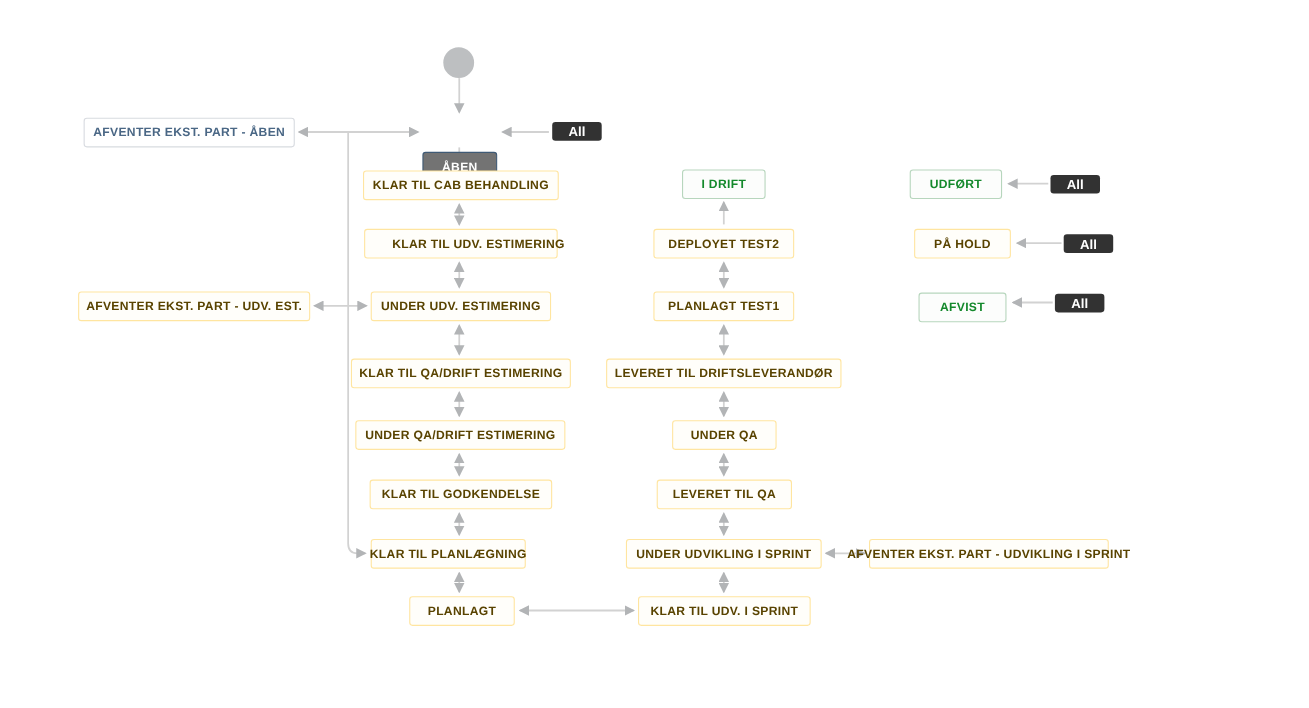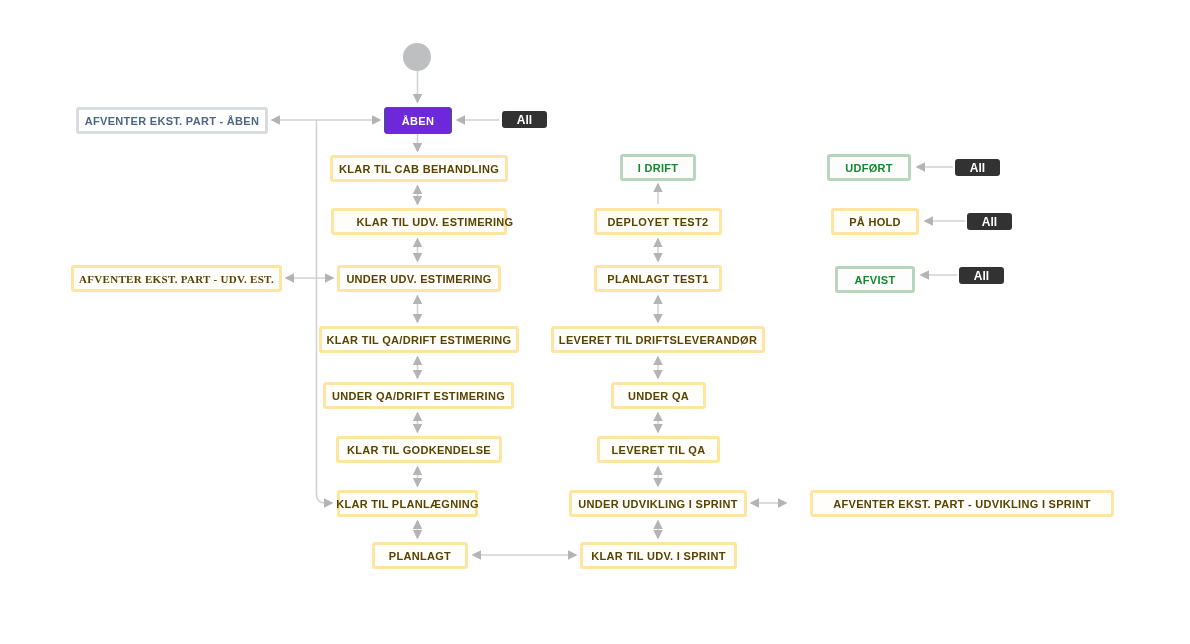--- a/index.html
+++ b/index.html
@@ -3,25 +3,25 @@
 <meta charset="utf-8">
 <style>
   html,body{margin:0;padding:0;background:#fff;}
   .canvas{
     position:relative;width:1190px;height:644px;background:#ffffff;overflow:hidden;
     font-family:"Liberation Sans",sans-serif;
   }
   svg.wires{position:absolute;left:0;top:0;z-index:1;}
   .node{
     position:absolute;box-sizing:border-box;height:27px;z-index:2;
-    border:3px solid #84cc16;border-radius:3px;background:#fff;
+    border:1px solid #84cc16;border-radius:3px;background:#fff;
     display:flex;align-items:center;justify-content:center;
     font-size:11px;font-weight:bold;letter-spacing:.3px;white-space:nowrap;
   }
-  .node.initial{background:#6d28d9;border-color:#40597200;border:1px solid #3f5a75;color:#ffffff;}
+  .node.initial{background:#737373;border-color:#40597200;border:1px solid #3f5a75;color:#ffffff;margin-top:31px;}
   .node.todo{background:#ffffff;border-color:#d8dbe0;color:#4a6785;}
   .node.yellow{background:#fffefa;border-color:#ffe5a0;color:#594300;}
   .node.green{background:#fcfdfc;border-color:#b7d6bd;color:#14892c;}
   .start-circle{
     position:absolute;width:28px;height:28px;border-radius:50%;
     background:#bdbfc1;z-index:2;
   }
   .badge{
     position:absolute;width:45px;height:17px;z-index:2;
     background:#323232;border-radius:3px;color:#fff;
@@ -81,36 +81,36 @@
 
   <div class="start-circle" style="left:403px;top:43px;"></div>
 
   <div class="node initial" style="left:384px;top:107px;width:68px;">ÅBEN</div>
   <div class="badge" style="left:502px;top:111px;">All</div>
   <div class="node todo" style="left:76px;top:107px;width:192px;">AFVENTER EKST. PART - ÅBEN</div>
 
   <div class="node yellow" style="left:330px;top:155px;width:178px;">KLAR TIL CAB BEHANDLING</div>
   <div class="node yellow" style="left:331px;top:208px;width:176px;padding-left:32px;">KLAR TIL UDV. ESTIMERING</div>
   <div class="node yellow" style="left:337px;top:265px;width:164px;">UNDER UDV. ESTIMERING</div>
-  <div class="node yellow" style="left:71px;top:265px;width:211px;font-family:Liberation Serif, serif;">AFVENTER EKST. PART - UDV. EST.</div>
+  <div class="node yellow" style="left:71px;top:265px;width:211px;">AFVENTER EKST. PART - UDV. EST.</div>
   <div class="node yellow" style="left:319px;top:326px;width:200px;">KLAR TIL QA/DRIFT ESTIMERING</div>
   <div class="node yellow" style="left:323px;top:382px;width:191px;">UNDER QA/DRIFT ESTIMERING</div>
   <div class="node yellow" style="left:336px;top:436px;width:166px;">KLAR TIL GODKENDELSE</div>
   <div class="node yellow" style="left:337px;top:490px;width:141px;">KLAR TIL PLANLÆGNING</div>
   <div class="node yellow" style="left:372px;top:542px;width:96px;">PLANLAGT</div>
 
   <div class="node green" style="left:620px;top:154px;width:76px;">I DRIFT</div>
   <div class="node yellow" style="left:594px;top:208px;width:128px;">DEPLOYET TEST2</div>
   <div class="node yellow" style="left:594px;top:265px;width:128px;">PLANLAGT TEST1</div>
   <div class="node yellow" style="left:551px;top:326px;width:214px;">LEVERET TIL DRIFTSLEVERANDØR</div>
   <div class="node yellow" style="left:611px;top:382px;width:95px;">UNDER QA</div>
   <div class="node yellow" style="left:597px;top:436px;width:123px;">LEVERET TIL QA</div>
   <div class="node yellow" style="left:569px;top:490px;width:178px;">UNDER UDVIKLING I SPRINT</div>
   <div class="node yellow" style="left:580px;top:542px;width:157px;">KLAR TIL UDV. I SPRINT</div>
-  <div class="node yellow" style="left:790px;top:490px;width:304px;margin-left:20px;">AFVENTER EKST. PART - UDVIKLING I SPRINT</div>
+  <div class="node yellow" style="left:790px;top:490px;width:218px;">AFVENTER EKST. PART - UDVIKLING I SPRINT</div>
 
   <div class="node green" style="left:827px;top:154px;width:84px;">UDFØRT</div>
   <div class="badge" style="left:955px;top:159px;">All</div>
   <div class="node yellow" style="left:831px;top:208px;width:88px;">PÅ HOLD</div>
   <div class="badge" style="left:967px;top:213px;">All</div>
   <div class="node green" style="left:835px;top:266px;width:80px;">AFVIST</div>
   <div class="badge" style="left:959px;top:267px;">All</div>
 
 </div>
 

